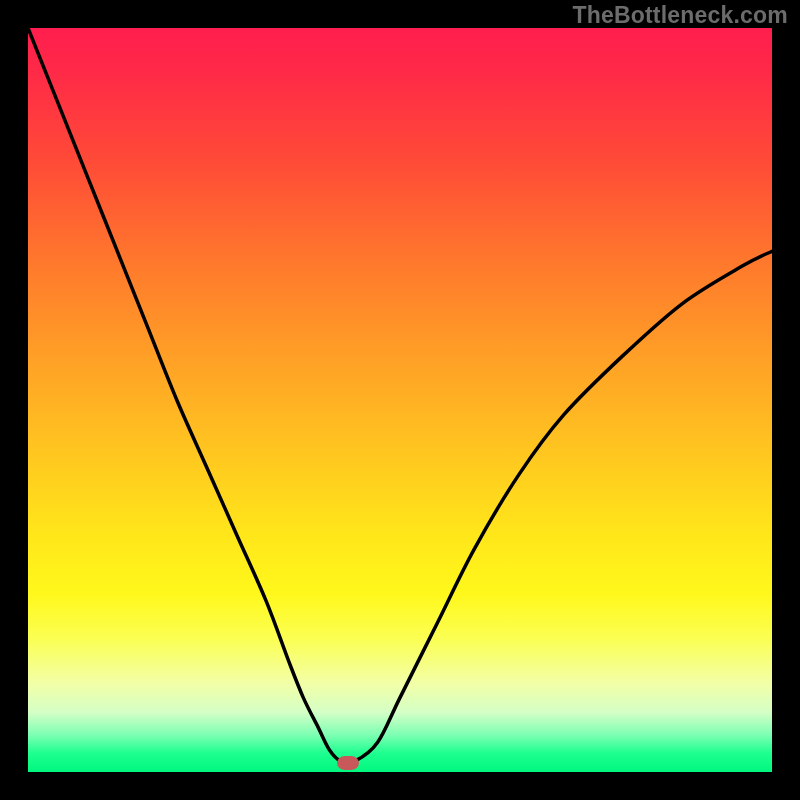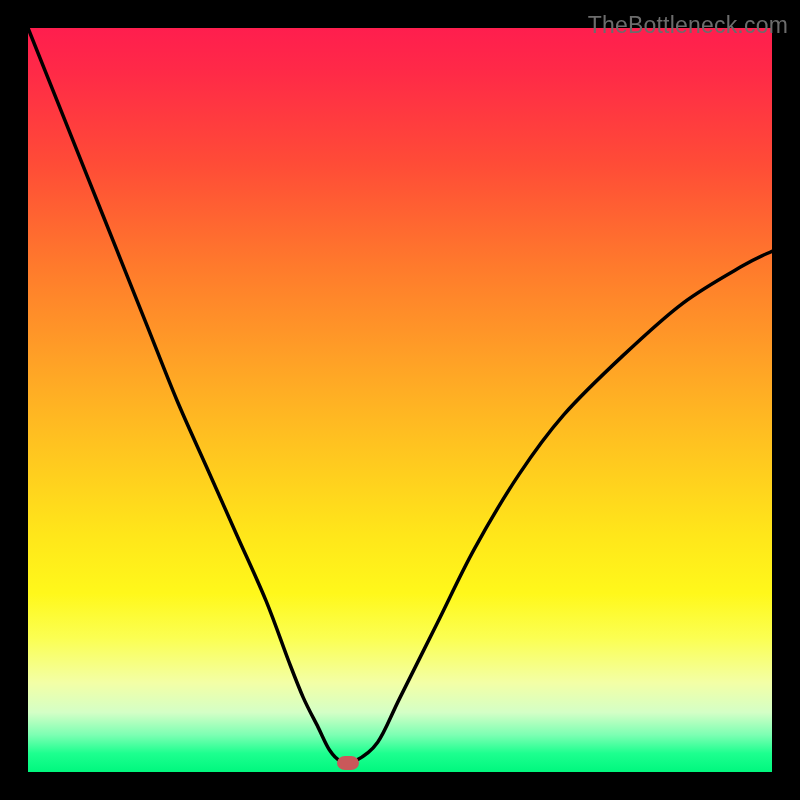--- a/index.html
+++ b/index.html
@@ -12,25 +12,25 @@
     font-family: Arial, Helvetica, sans-serif;
   }
   .frame {
     position: relative;
     width: 800px;
     height: 800px;
     background: #000;
   }
   .watermark {
     position: absolute;
-    top: 12px;
+    top: 2px;
     right: 12px;
     color: #6c6c6c;
     font-size: 23px;
-    font-weight: 400;
+    font-weight: 700;
     letter-spacing: 0.2px;
     z-index: 10;
   }
   .plot {
     position: absolute;
     left: 28px;
     top: 28px;
     width: 744px;
     height: 744px;
     overflow: hidden;

